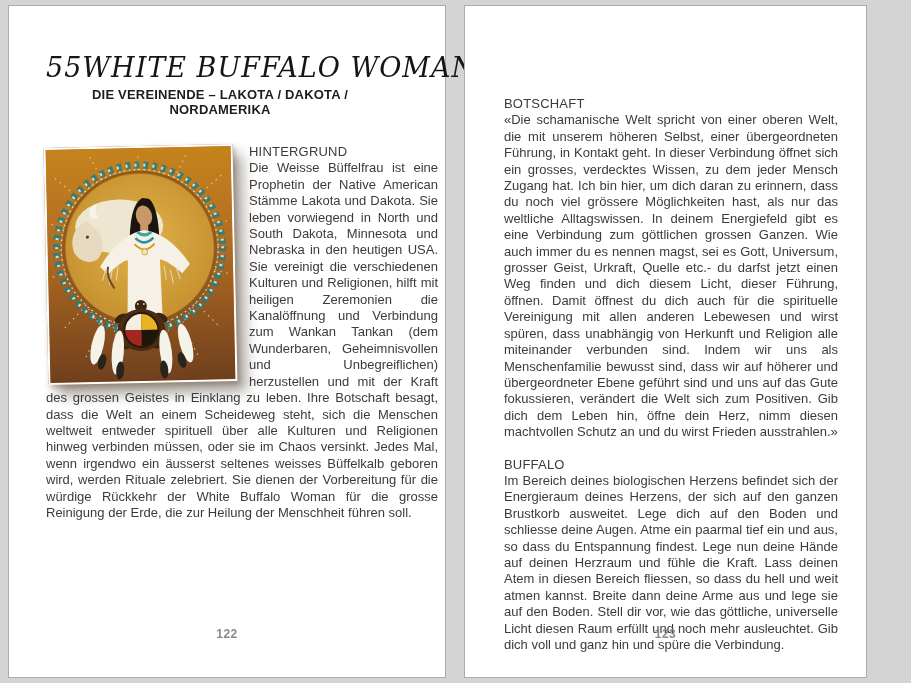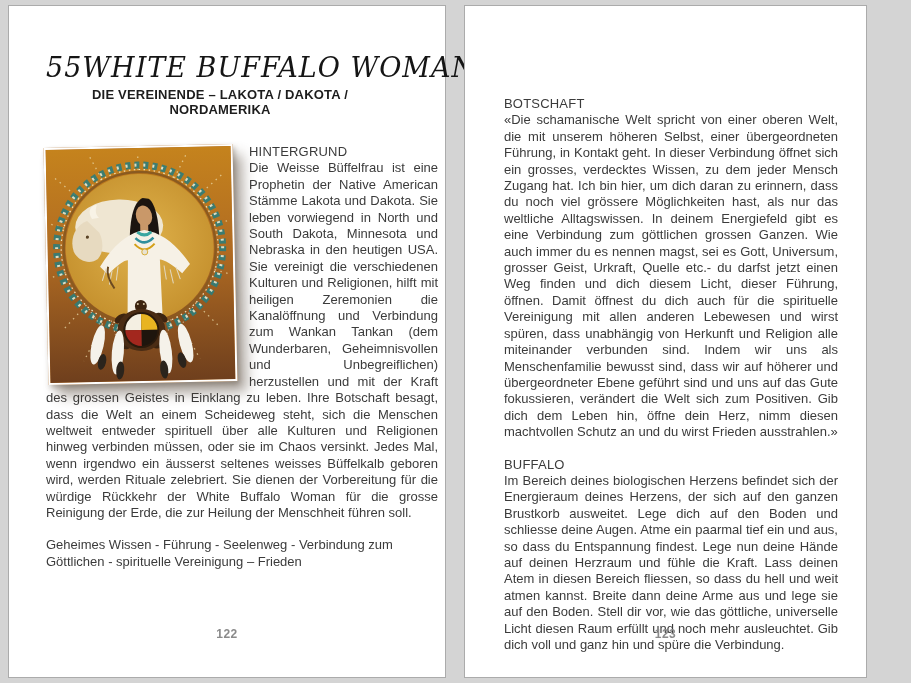--- a/index.html
+++ b/index.html
@@ -174,21 +174,20 @@
             <ellipse cx="114" cy="222" rx="4" ry="9" fill="#2b241c" transform="rotate(-6 114 222)"></ellipse>
           </g>
         </g>
       </svg>
     </div>
     <h3>HINTERGRUND</h3>
     <p class="body-text">Die Weisse Büffelfrau ist eine Prophetin der Native American Stämme Lakota und Dakota. Sie leben vorwiegend in North und South Dakota, Minnesota und Nebraska in den heutigen USA. Sie vereinigt die verschiedenen Kulturen und Religionen, hilft mit heiligen Zeremonien die Kanalöffnung und Verbindung zum Wankan Tankan (dem Wunderbaren, Geheimnisvollen und Unbegreiflichen) herzustellen und mit der Kraft des grossen Geistes in Einklang zu leben. Ihre Botschaft besagt, dass die Welt an einem Scheideweg steht, sich die Menschen weltweit entweder spirituell über alle Kulturen und Religionen hinweg verbinden müssen, oder sie im Chaos versinkt. Jedes Mal, wenn irgendwo ein äusserst seltenes weisses Büffelkalb geboren wird, werden Rituale zelebriert. Sie dienen der Vorbereitung für die würdige Rückkehr der White Buffalo Woman für die grosse Reinigung der Erde, die zur Heilung der Menschheit führen soll.</p>
   </div>
 
   <div class="section section-clear">
-    <p class="body-text no-justify">Geheimes Wissen - Führung - Seelenweg - Verbindung zum Göttlichen - spirituelle Vereinigung – Frieden</p>
   </div>
 
   <div class="page-number">122</div>
 </div>
 
 <div class="page page-right">
   <div>
     <h3>BOTSCHAFT</h3>
     <p class="body-text">«Die schamanische Welt spricht von einer oberen Welt, die mit unserem höheren Selbst, einer übergeordneten Führung, in Kontakt geht. In dieser Verbindung öffnet sich ein grosses, verdecktes Wissen, zu dem jeder Mensch Zugang hat. Ich bin hier, um dich daran zu erinnern, dass du noch viel grössere Möglichkeiten hast, als nur das weltliche Alltagswissen. In deinem Energiefeld gibt es eine Verbindung zum göttlichen grossen Ganzen. Wie auch immer du es nennen magst, sei es Gott, Universum, grosser Geist, Urkraft, Quelle etc.- du darfst jetzt einen Weg finden und dich diesem Licht, dieser Führung, öffnen. Damit öffnest du dich auch für die spirituelle Vereinigung mit allen anderen Lebewesen und wirst spüren, dass unabhängig von Herkunft und Religion alle miteinander verbunden sind. Indem wir uns als Menschenfamilie bewusst sind, dass wir auf höherer und übergeordneter Ebene geführt sind und uns auf das Gute fokussieren, verändert die Welt sich zum Positiven. Gib dich dem Leben hin, öffne dein Herz, nimm diesen machtvollen Schutz an und du wirst Frieden ausstrahlen.»</p>
   </div>

